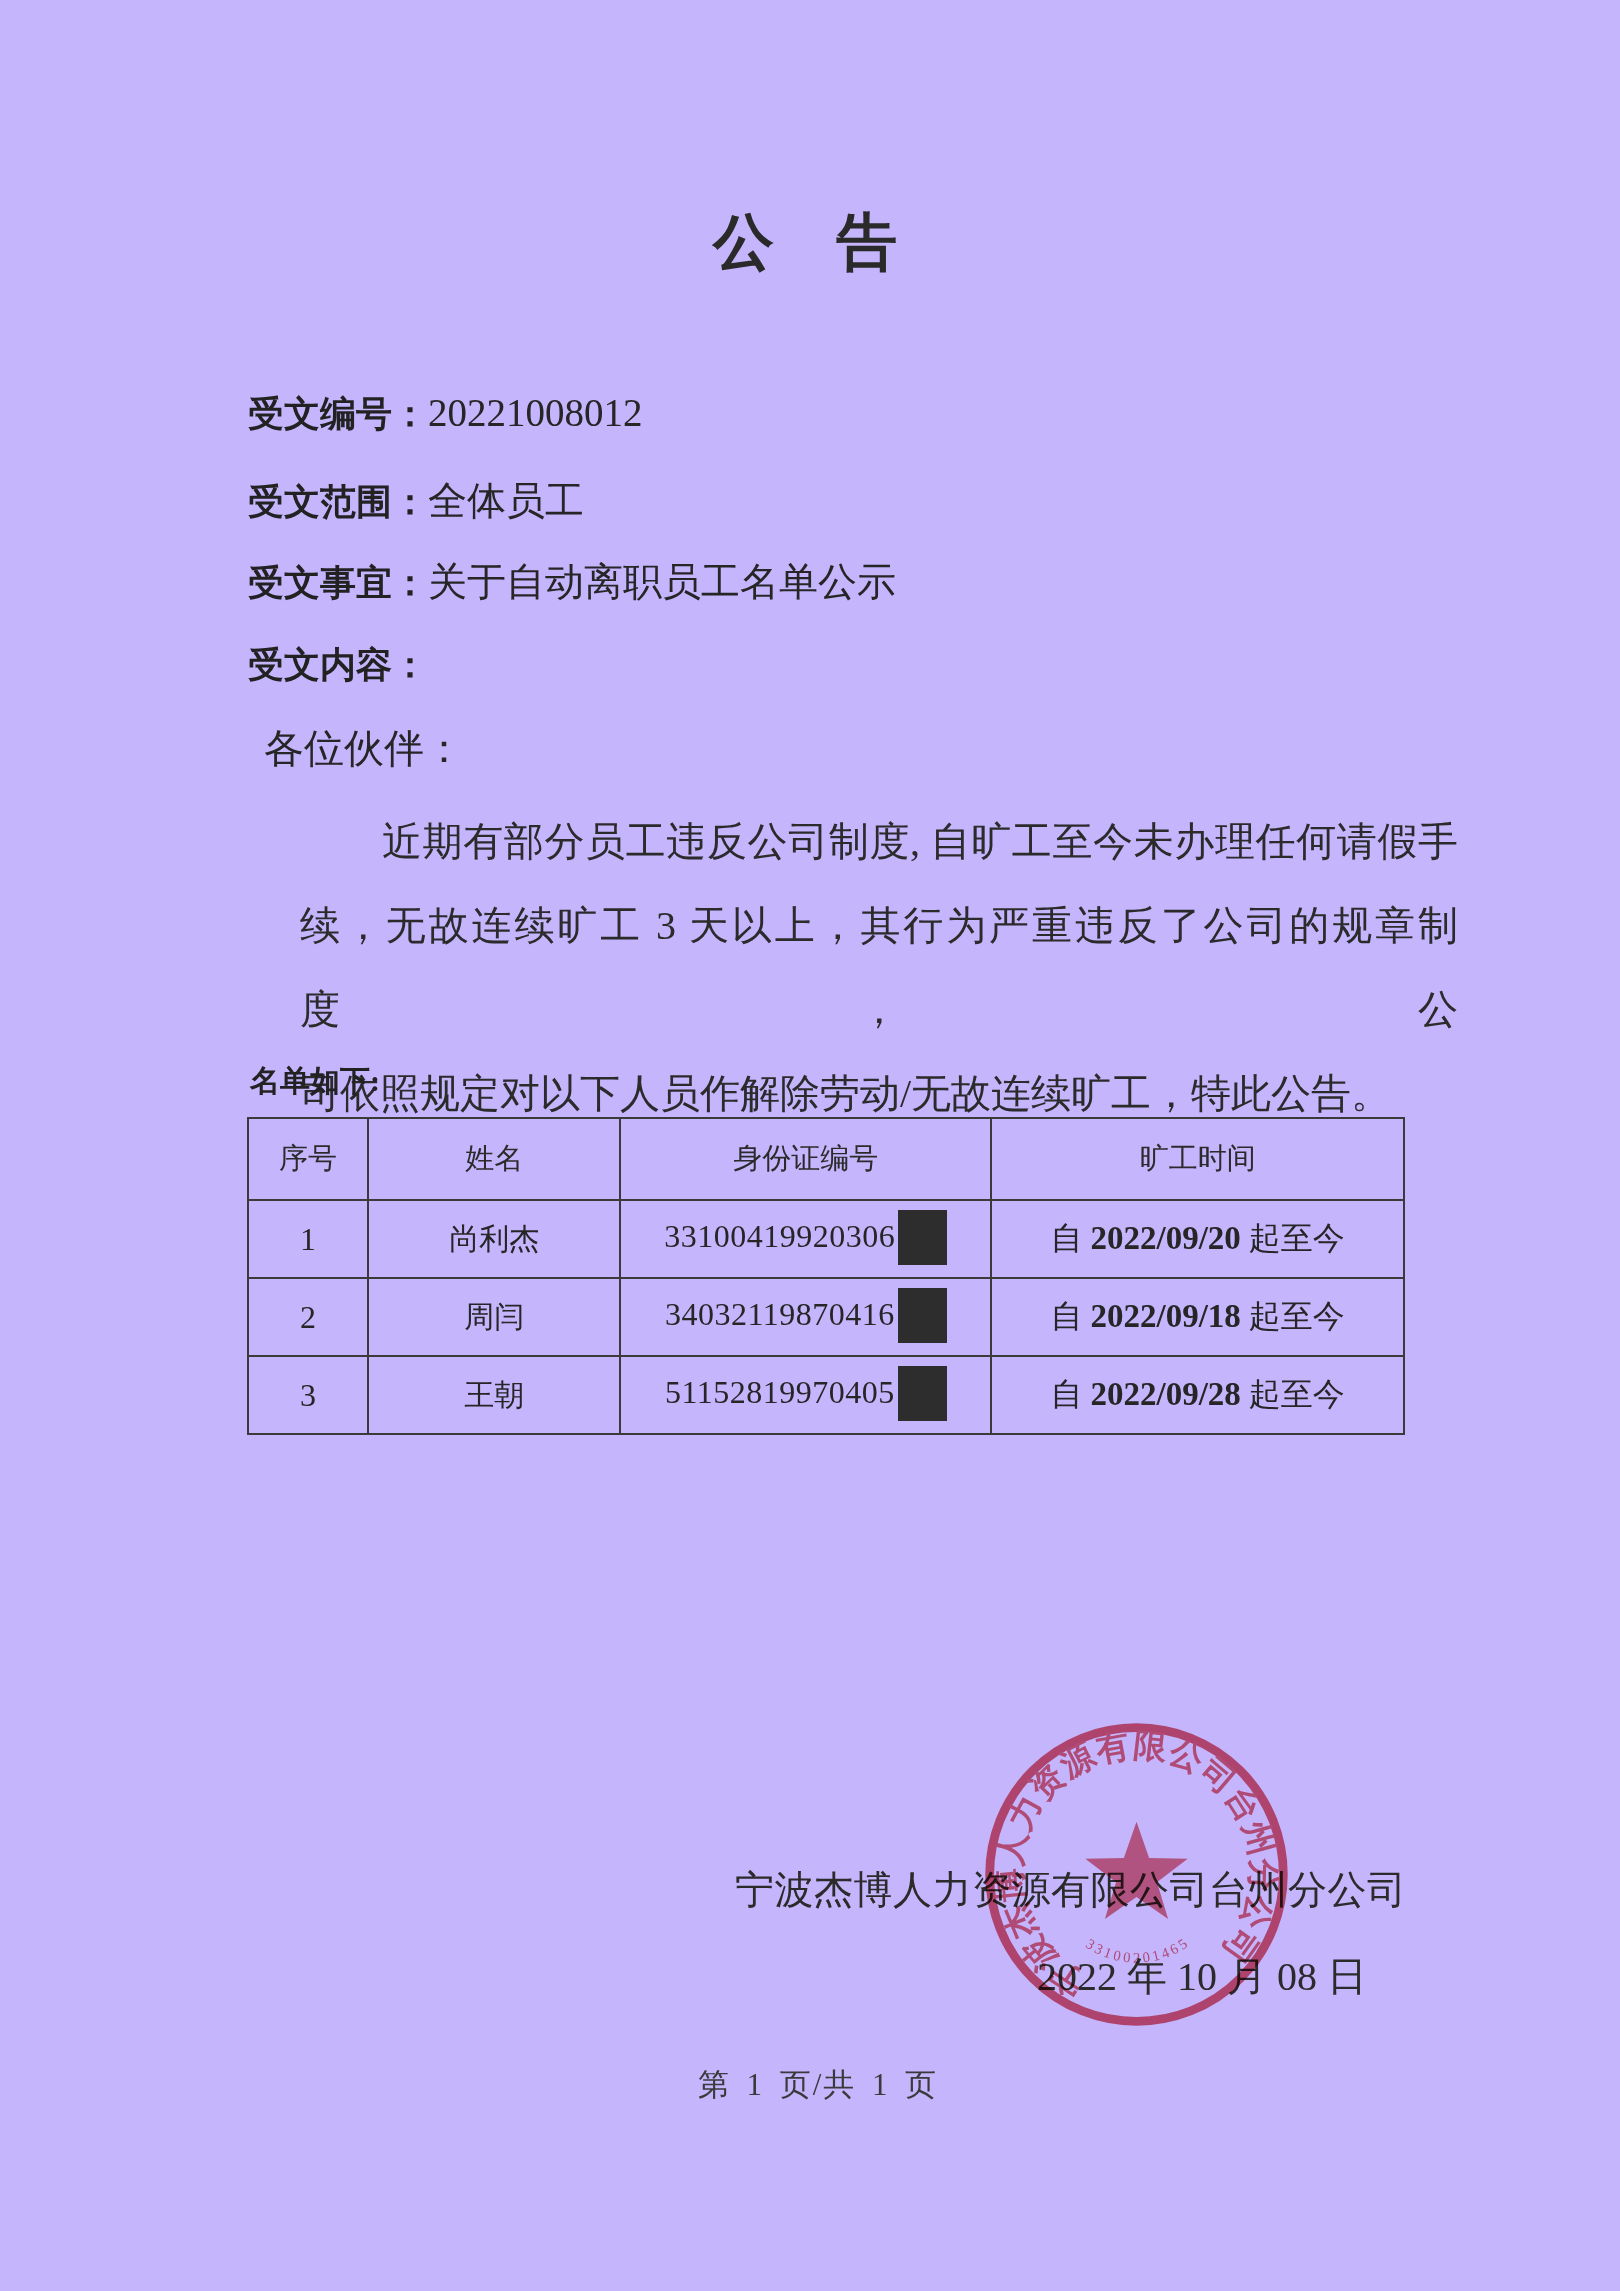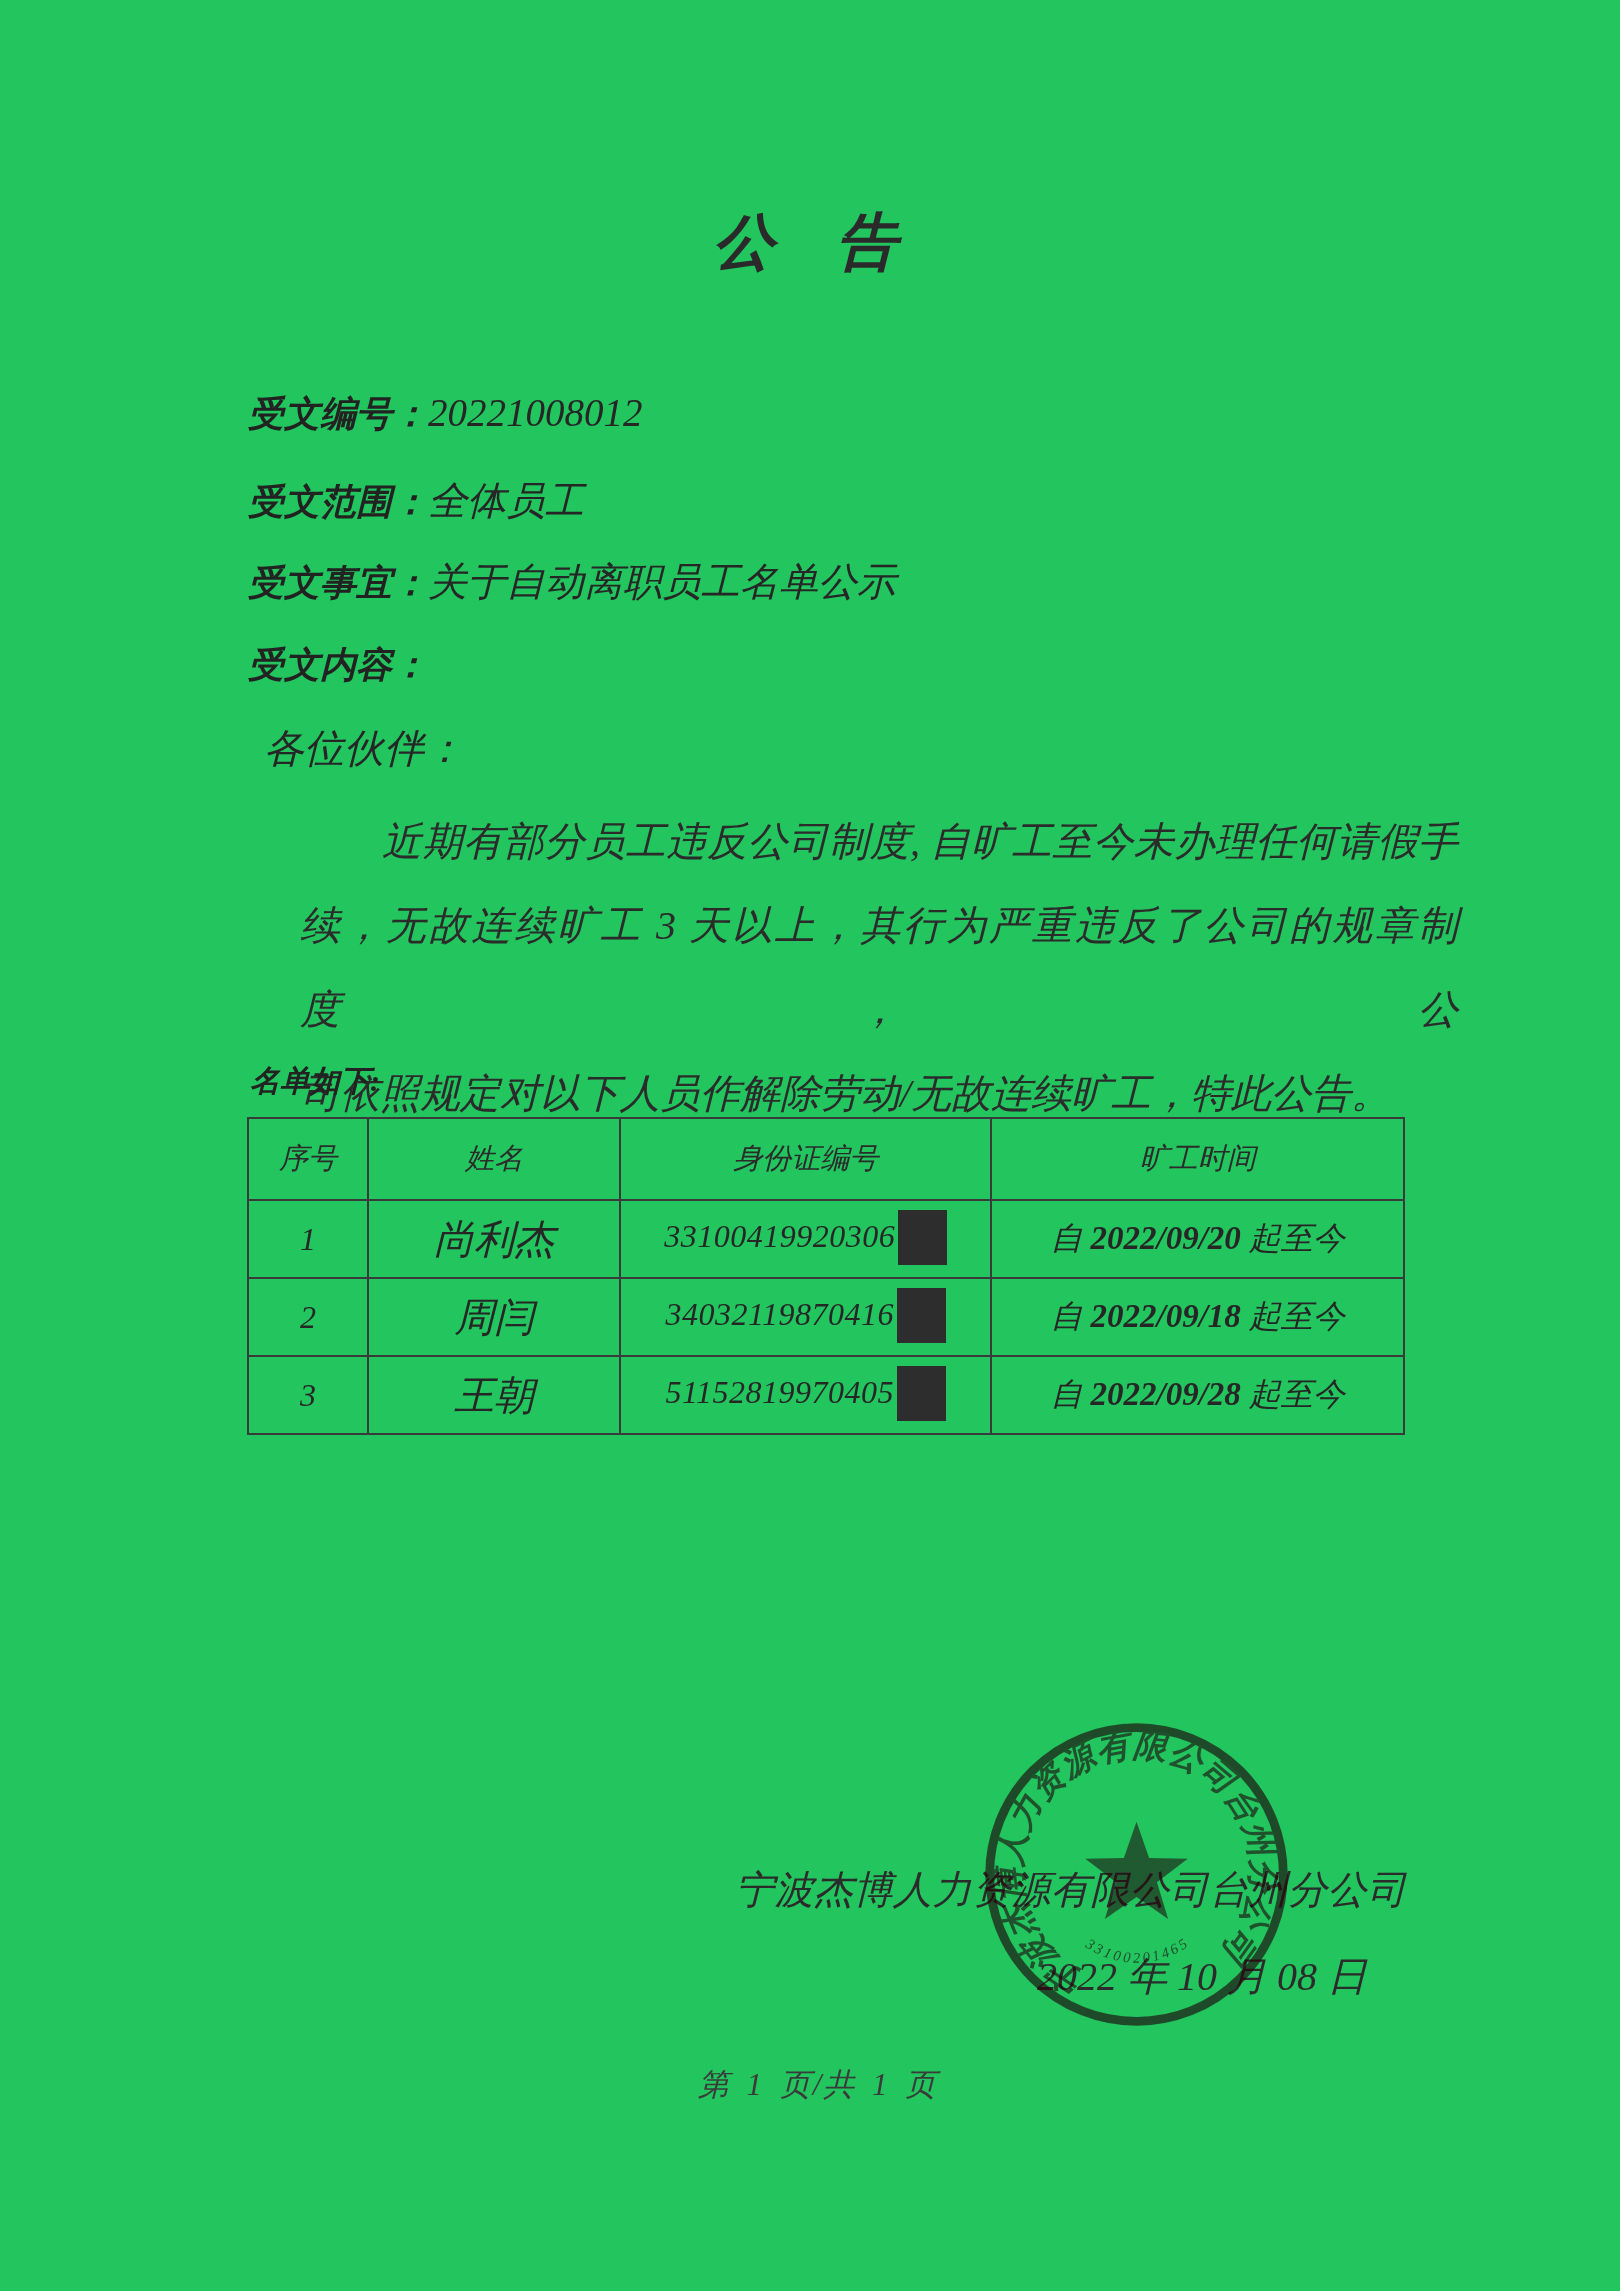--- a/index.html
+++ b/index.html
@@ -1,24 +1,23 @@
 <!DOCTYPE html>
 <html lang="zh"><head>
 <meta charset="utf-8">
 <title>公告</title>
 <style>
   html,body{margin:0;padding:0;background:#ffffff;}
   .page{
     position:relative;
     width:1620px;height:2292px;
-    background:#22c55e;
+    background:#c4b5fd;
     font-family:"Liberation Serif", serif;
     color:#262626;
     overflow:hidden;
-    font-style:italic;
   }
   .abs{position:absolute;}
   .title{
     top:202px;left:0;width:100%;
     text-align:center;
     font-size:61px;font-weight:700;
     letter-spacing:9.8px;word-spacing:27.4px;
     color:#2a2a2a;
   }
   .field{left:248px;white-space:nowrap;}
@@ -40,21 +39,21 @@
     border-collapse:collapse;table-layout:fixed;
   }
   table.roster th,table.roster td{
     border:solid #3a3a3a;border-width:2.9px 2px;
     text-align:center;vertical-align:middle;
     padding:0;
   }
   table.roster th{height:80px;font-size:29px;font-weight:400;color:#2b2b2b;}
   table.roster td{height:76px;}
   td.no{font-size:32px;}
-  td.name{font-size:40px;}
+  td.name{font-size:30px;}
   td.idnum{font-size:32px;letter-spacing:0.5px;}
   .redact{
     display:inline-block;width:49px;height:55px;
     background:#2d2d2d;vertical-align:middle;margin-left:2.9px;
     transform:translateY(-2px);
   }
   td.absence{font-size:32px;}
   td.absence .dt{font-weight:700;font-size:33px;}
   .stamp{
     left:975px;top:1713px;width:323px;height:323px;

